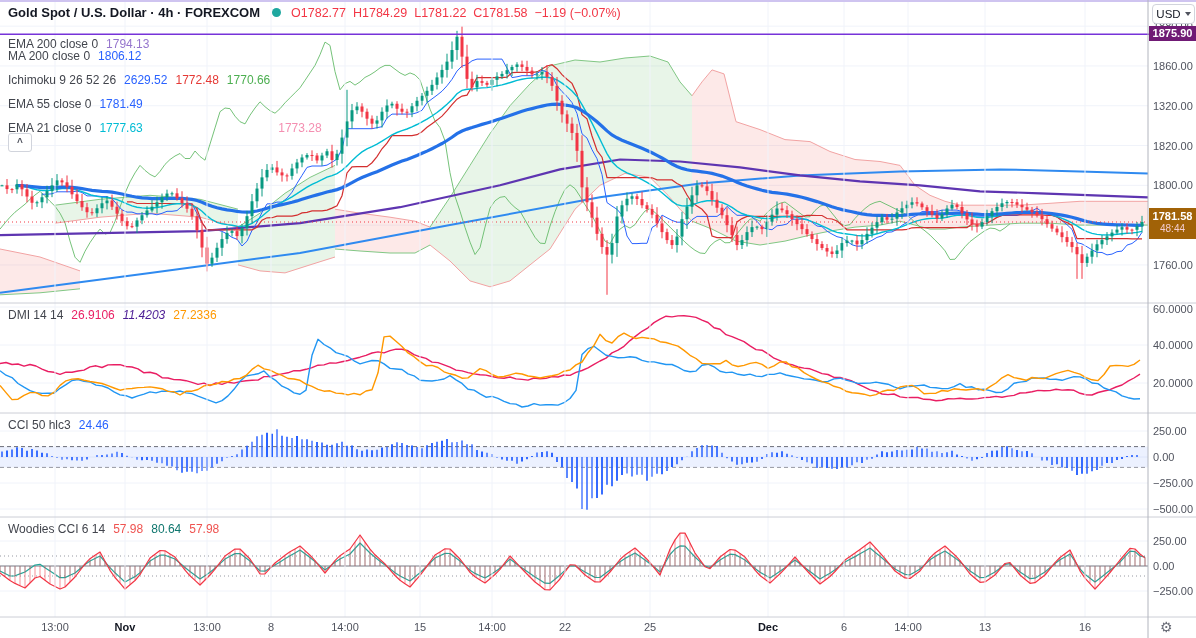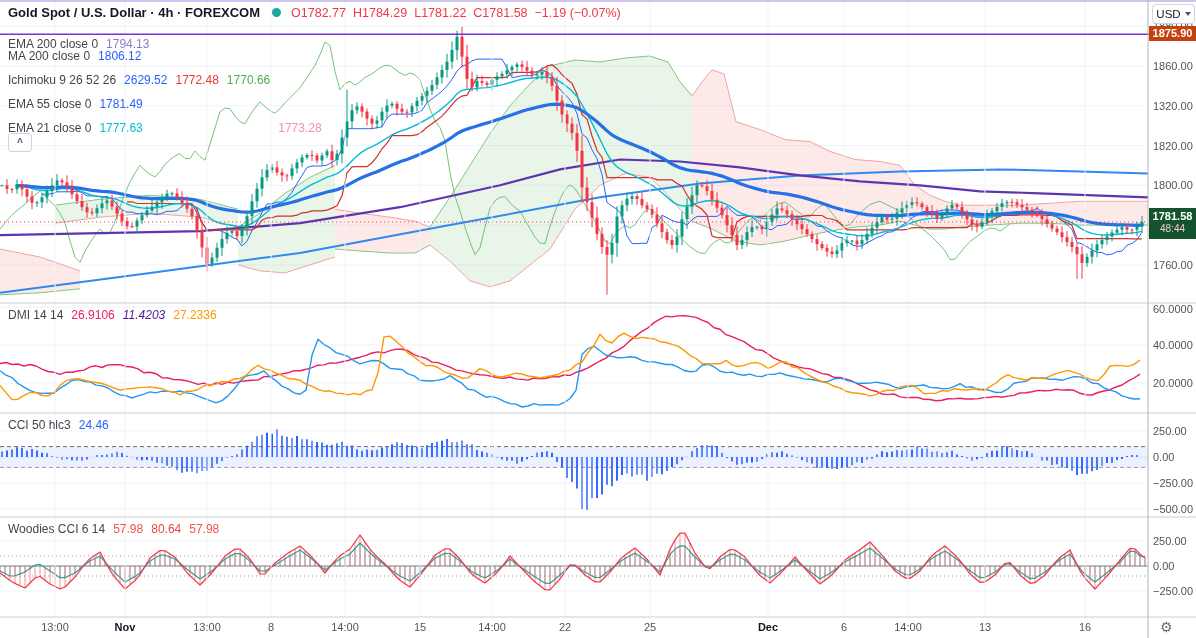--- a/index.html
+++ b/index.html
@@ -10,22 +10,22 @@
        font-size:13px;font-weight:600;color:#131722;white-space:nowrap;z-index:20;}
   .dot{width:9px;height:9px;border-radius:50%;background:#1da79f;display:inline-block;margin:0 8px 0 10px;}
   .ohlc{font-weight:400;font-size:12.5px;color:#f23645;display:flex;gap:7px;align-items:flex-end;}
   .lgrow{position:absolute;left:8px;display:flex;gap:8px;font-size:12px;color:#42454d;
         white-space:nowrap;z-index:20;text-shadow:0 0 2px #fff,0 0 2px #fff;cursor:default;}
   .lgval{font-weight:500;}
   .axis-label{position:absolute;left:1153px;font-size:11px;color:#50535e;z-index:5;white-space:nowrap;}
   .time-label{position:absolute;top:621px;font-size:11px;color:#50535e;transform:translateX(-50%);z-index:5;}
   .time-label.bold{color:#131722;font-weight:700;}
   .badge{position:absolute;left:1149px;width:47px;z-index:21;color:#fff;text-align:center;}
-  #badge-high{top:26px;height:15px;line-height:15px;font-size:11px;font-weight:700;background:#c2410c;}
-  #badge-last{top:208px;height:31px;font-size:11px;background:#14532d;padding-top:2px;box-sizing:border-box;}
+  #badge-high{top:26px;height:15px;line-height:15px;font-size:11px;font-weight:700;background:#701a75;}
+  #badge-last{top:208px;height:31px;font-size:11px;background:#a16207;padding-top:2px;box-sizing:border-box;}
   #badge-last .v{font-weight:700;line-height:13px;}
   #badge-last .cd{font-size:10px;line-height:12px;color:#f3cdd1;}
   #usd-btn{position:absolute;left:1152px;top:4px;width:41px;height:18px;border:1px solid #d1d4dc;
        border-radius:4px;background:#fff;font-size:11.5px;color:#131722;display:flex;align-items:center;
        justify-content:center;gap:4px;cursor:pointer;z-index:22;}
   #usd-btn .caret{width:0;height:0;border-left:3.5px solid transparent;border-right:3.5px solid transparent;
        border-top:4px solid #50535e;display:inline-block;}
   #collapse-btn{position:absolute;left:8px;top:133px;width:22px;height:17px;border:1px solid #d1d4dc;
        border-radius:3px;background:#fff;color:#50535e;font-size:10px;font-weight:700;display:flex;
        align-items:center;justify-content:center;z-index:20;cursor:pointer;}
@@ -1274,21 +1274,21 @@
         <span class="lgval" style="color: #4c1d95; font-style: italic;">11.4203</span>
         <span class="lgval" style="color: rgb(255, 152, 0);">27.2336</span>
       </div>
       <div class="lgrow" style="top: 418px;">
         <span>CCI 50 hlc3</span>
         <span class="lgval" style="color: rgb(41, 98, 255);">24.46</span>
       </div>
       <div class="lgrow" style="top: 522px;">
         <span>Woodies CCI 6 14</span>
         <span class="lgval" style="color: rgb(239, 83, 80);">57.98</span>
-        <span class="lgval" style="color: #ef4444;">80.64</span>
+        <span class="lgval" style="color: #0f766e;">80.64</span>
         <span class="lgval" style="color: rgb(239, 83, 80);">57.98</span>
       </div>
     </div>
 
   <div id="collapse-btn">
     <span>^</span>
   </div>
 
   <div id="usd-btn">
     <span>USD</span>

